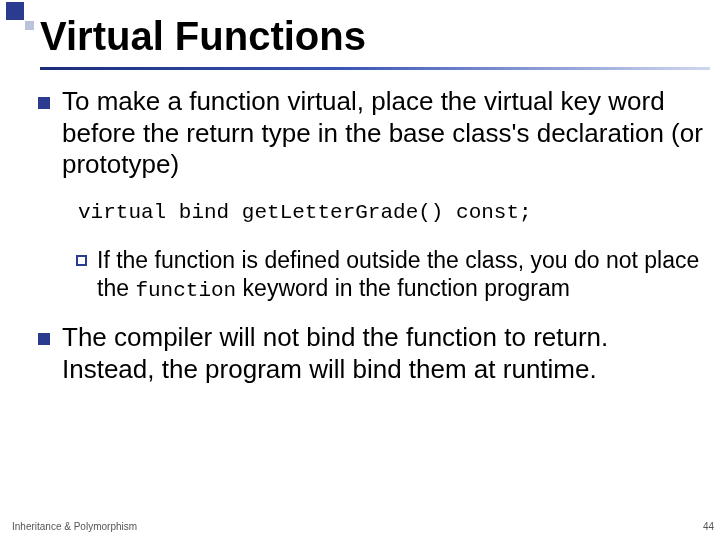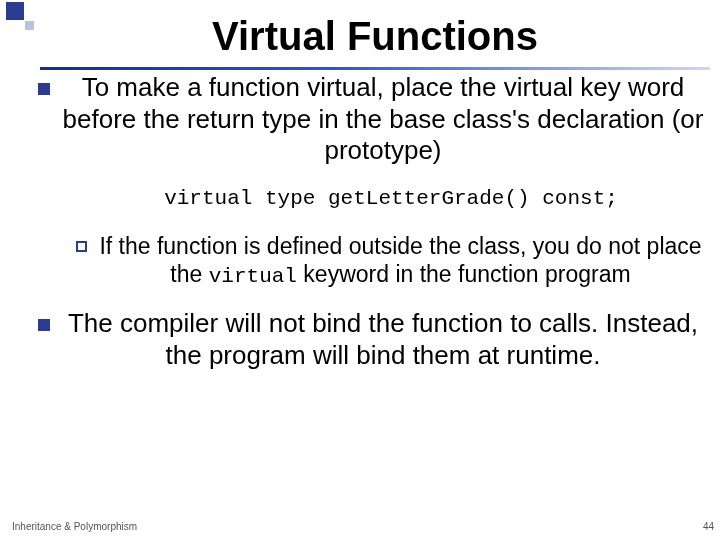--- a/index.html
+++ b/index.html
@@ -1,15 +1,15 @@
 <!DOCTYPE html>
 <html><head>
 <meta charset="utf-8">
 <style>
-  * { margin: 0; padding: 0; box-sizing: border-box; text-align: center; }
+  * { margin: 0; padding: 0; box-sizing: border-box; }
   html, body { width: 720px; height: 540px; overflow: hidden; }
   body {
     font-family: Arial, Helvetica, sans-serif;
     background: #ffffff;
     position: relative;
   }
   .corner-decoration {
     position: absolute;
     top: 0;
     left: 0;
@@ -45,21 +45,21 @@
     padding-bottom: 6px;
   }
   .title-underline {
     height: 3px;
     background: linear-gradient(to right, #1a2d7a 0%, #3a55b5 45%, #cfd7ef 100%);
     width: 100%;
     margin-top: 2px;
   }
   .content {
     position: absolute;
-    top: 72px;
+    top: 86px;
     left: 38px;
     right: 16px;
   }
   .bullet-item {
     display: flex;
     margin-bottom: 18px;
   }
   .bullet-marker {
     flex: 0 0 auto;
     width: 12px;
@@ -135,30 +135,30 @@
   <div class="title-underline"></div>
 </div>
 
 <div class="content">
 
   <div class="bullet-item">
     <div class="bullet-marker"></div>
     <div class="bullet-text">To make a function virtual, place the virtual key word before the return type in the base class's declaration (or prototype)</div>
   </div>
 
-  <div class="code-line">virtual type getLetterGrade() const;</div>
+  <div class="code-line">virtual bind getLetterGrade() const;</div>
 
   <div class="sub-bullet-item">
     <div class="sub-bullet-marker"></div>
     <div class="sub-bullet-text">
-      <span>If the function is defined outside the class, you do not place the </span><span class="inline-code">virtual</span><span> keyword in the function program</span>
+      <span>If the function is defined outside the class, you do not place the </span><span class="inline-code">function</span><span> keyword in the function program</span>
     </div>
   </div>
 
   <div class="bullet-item">
     <div class="bullet-marker"></div>
-    <div class="bullet-text">The compiler will not bind the function to calls. Instead, the program will bind them at runtime.</div>
+    <div class="bullet-text">The compiler will not bind the function to return. Instead, the program will bind them at runtime.</div>
   </div>
 
 </div>
 
 <div class="footer-left">Inheritance &amp; Polymorphism</div>
 <div class="footer-right">44</div>
 
 </body></html>

